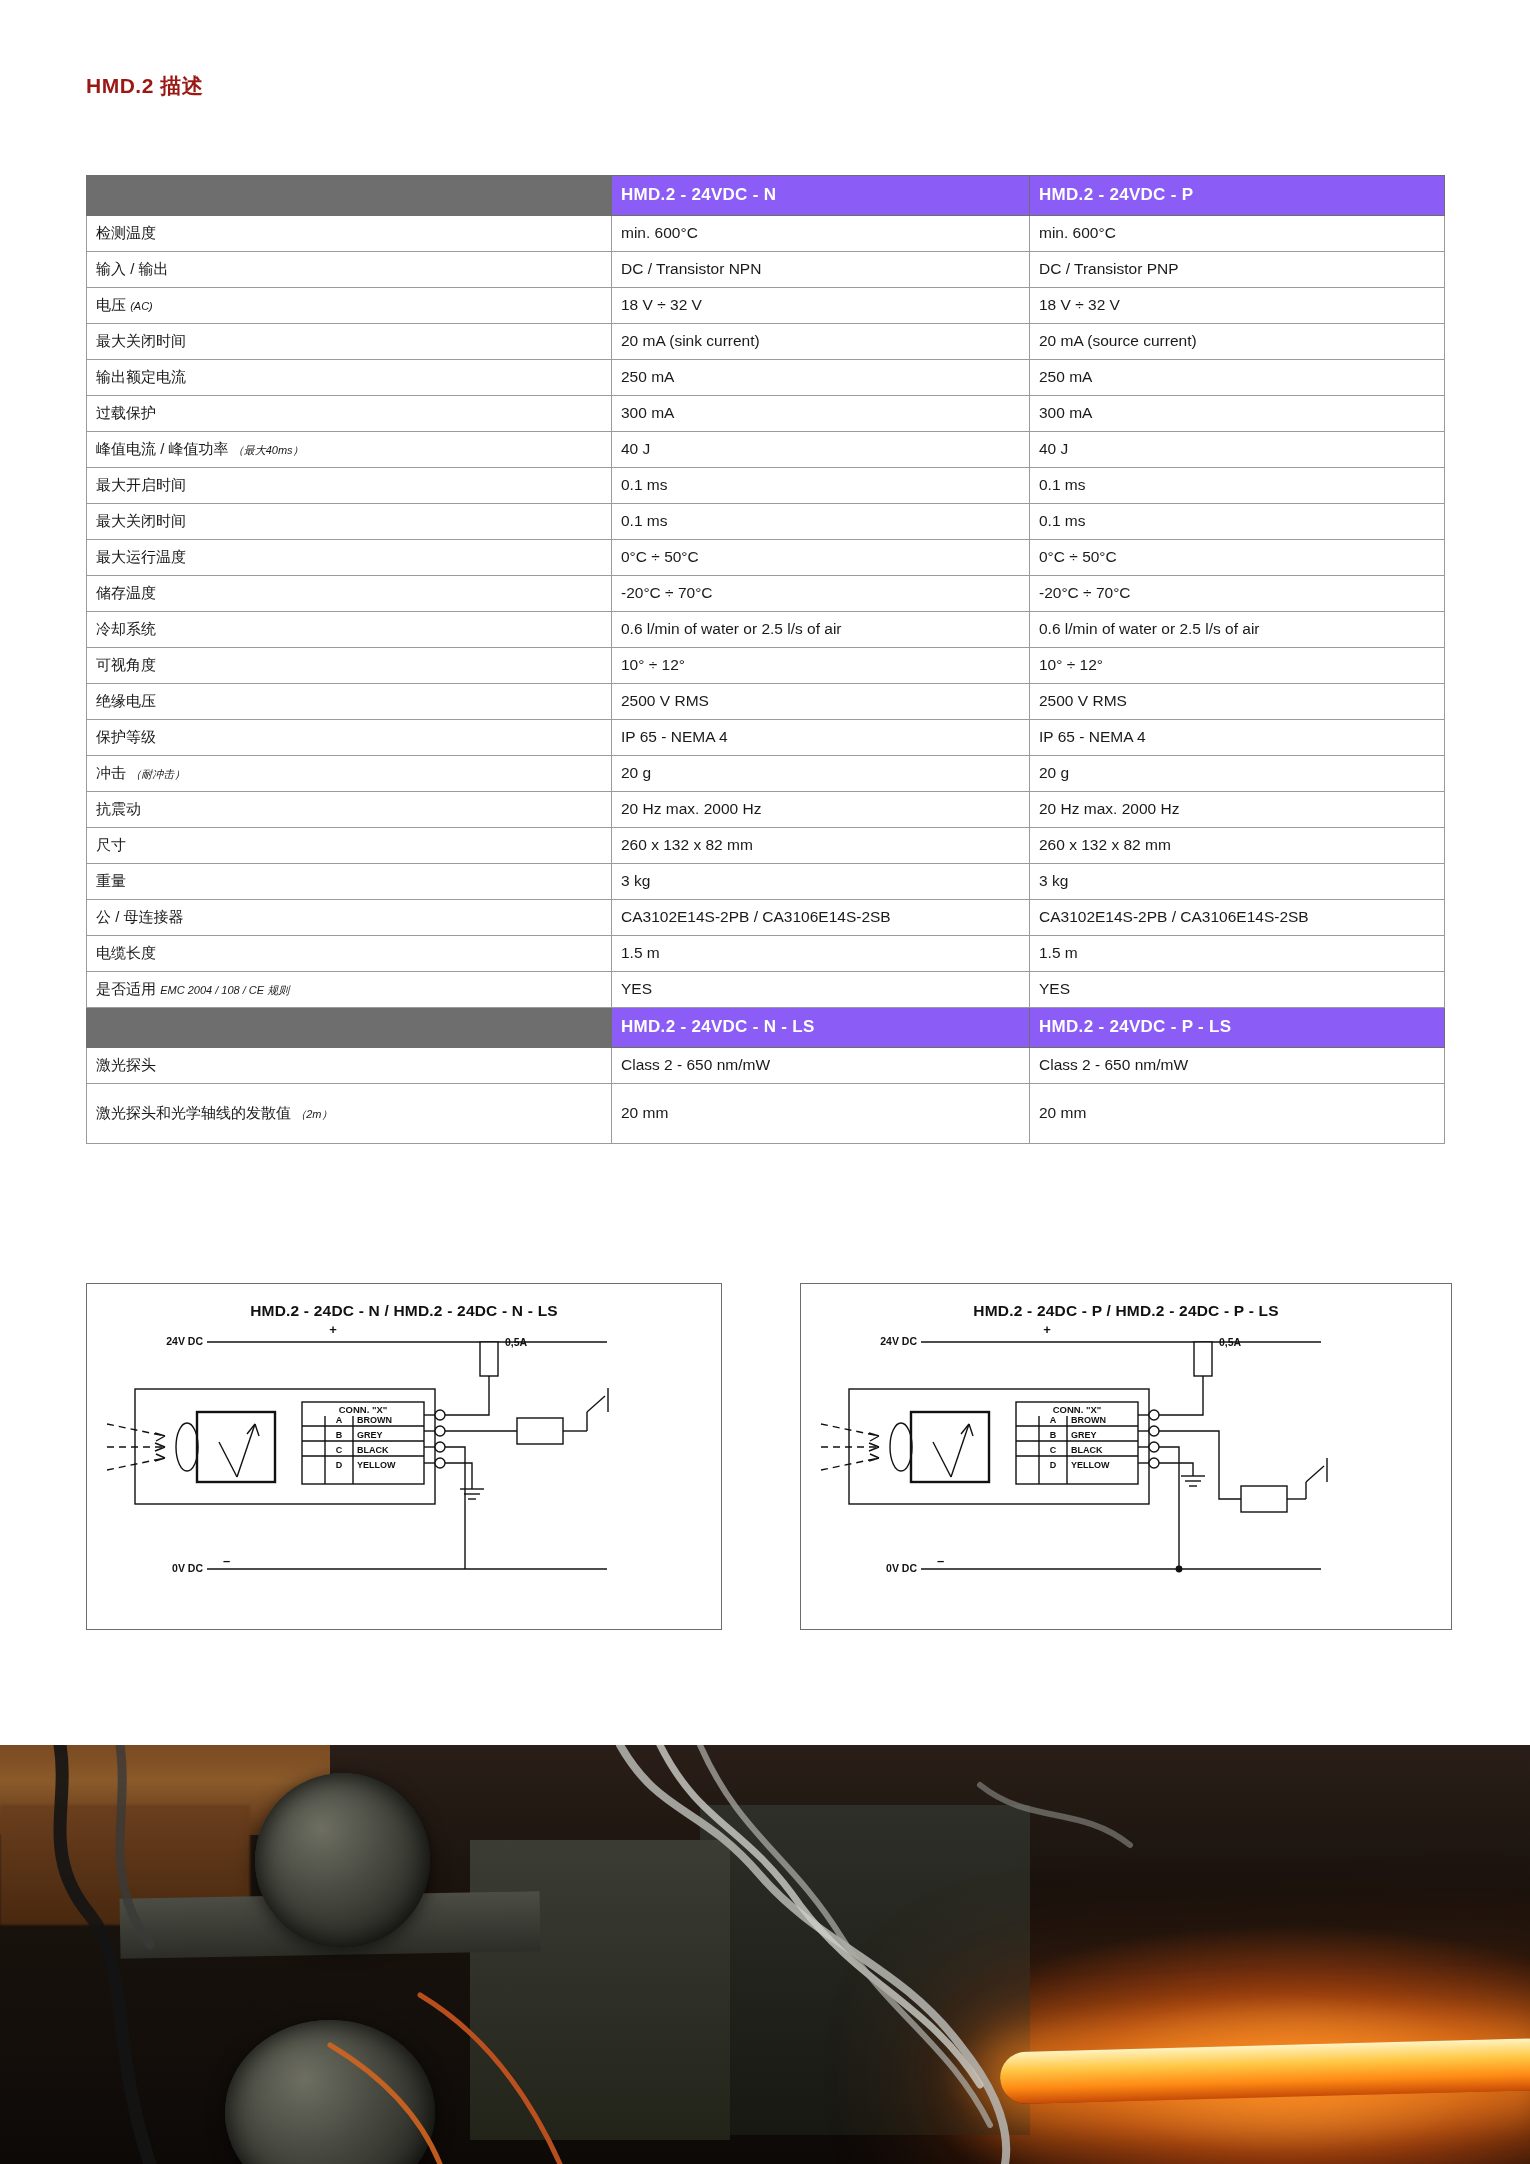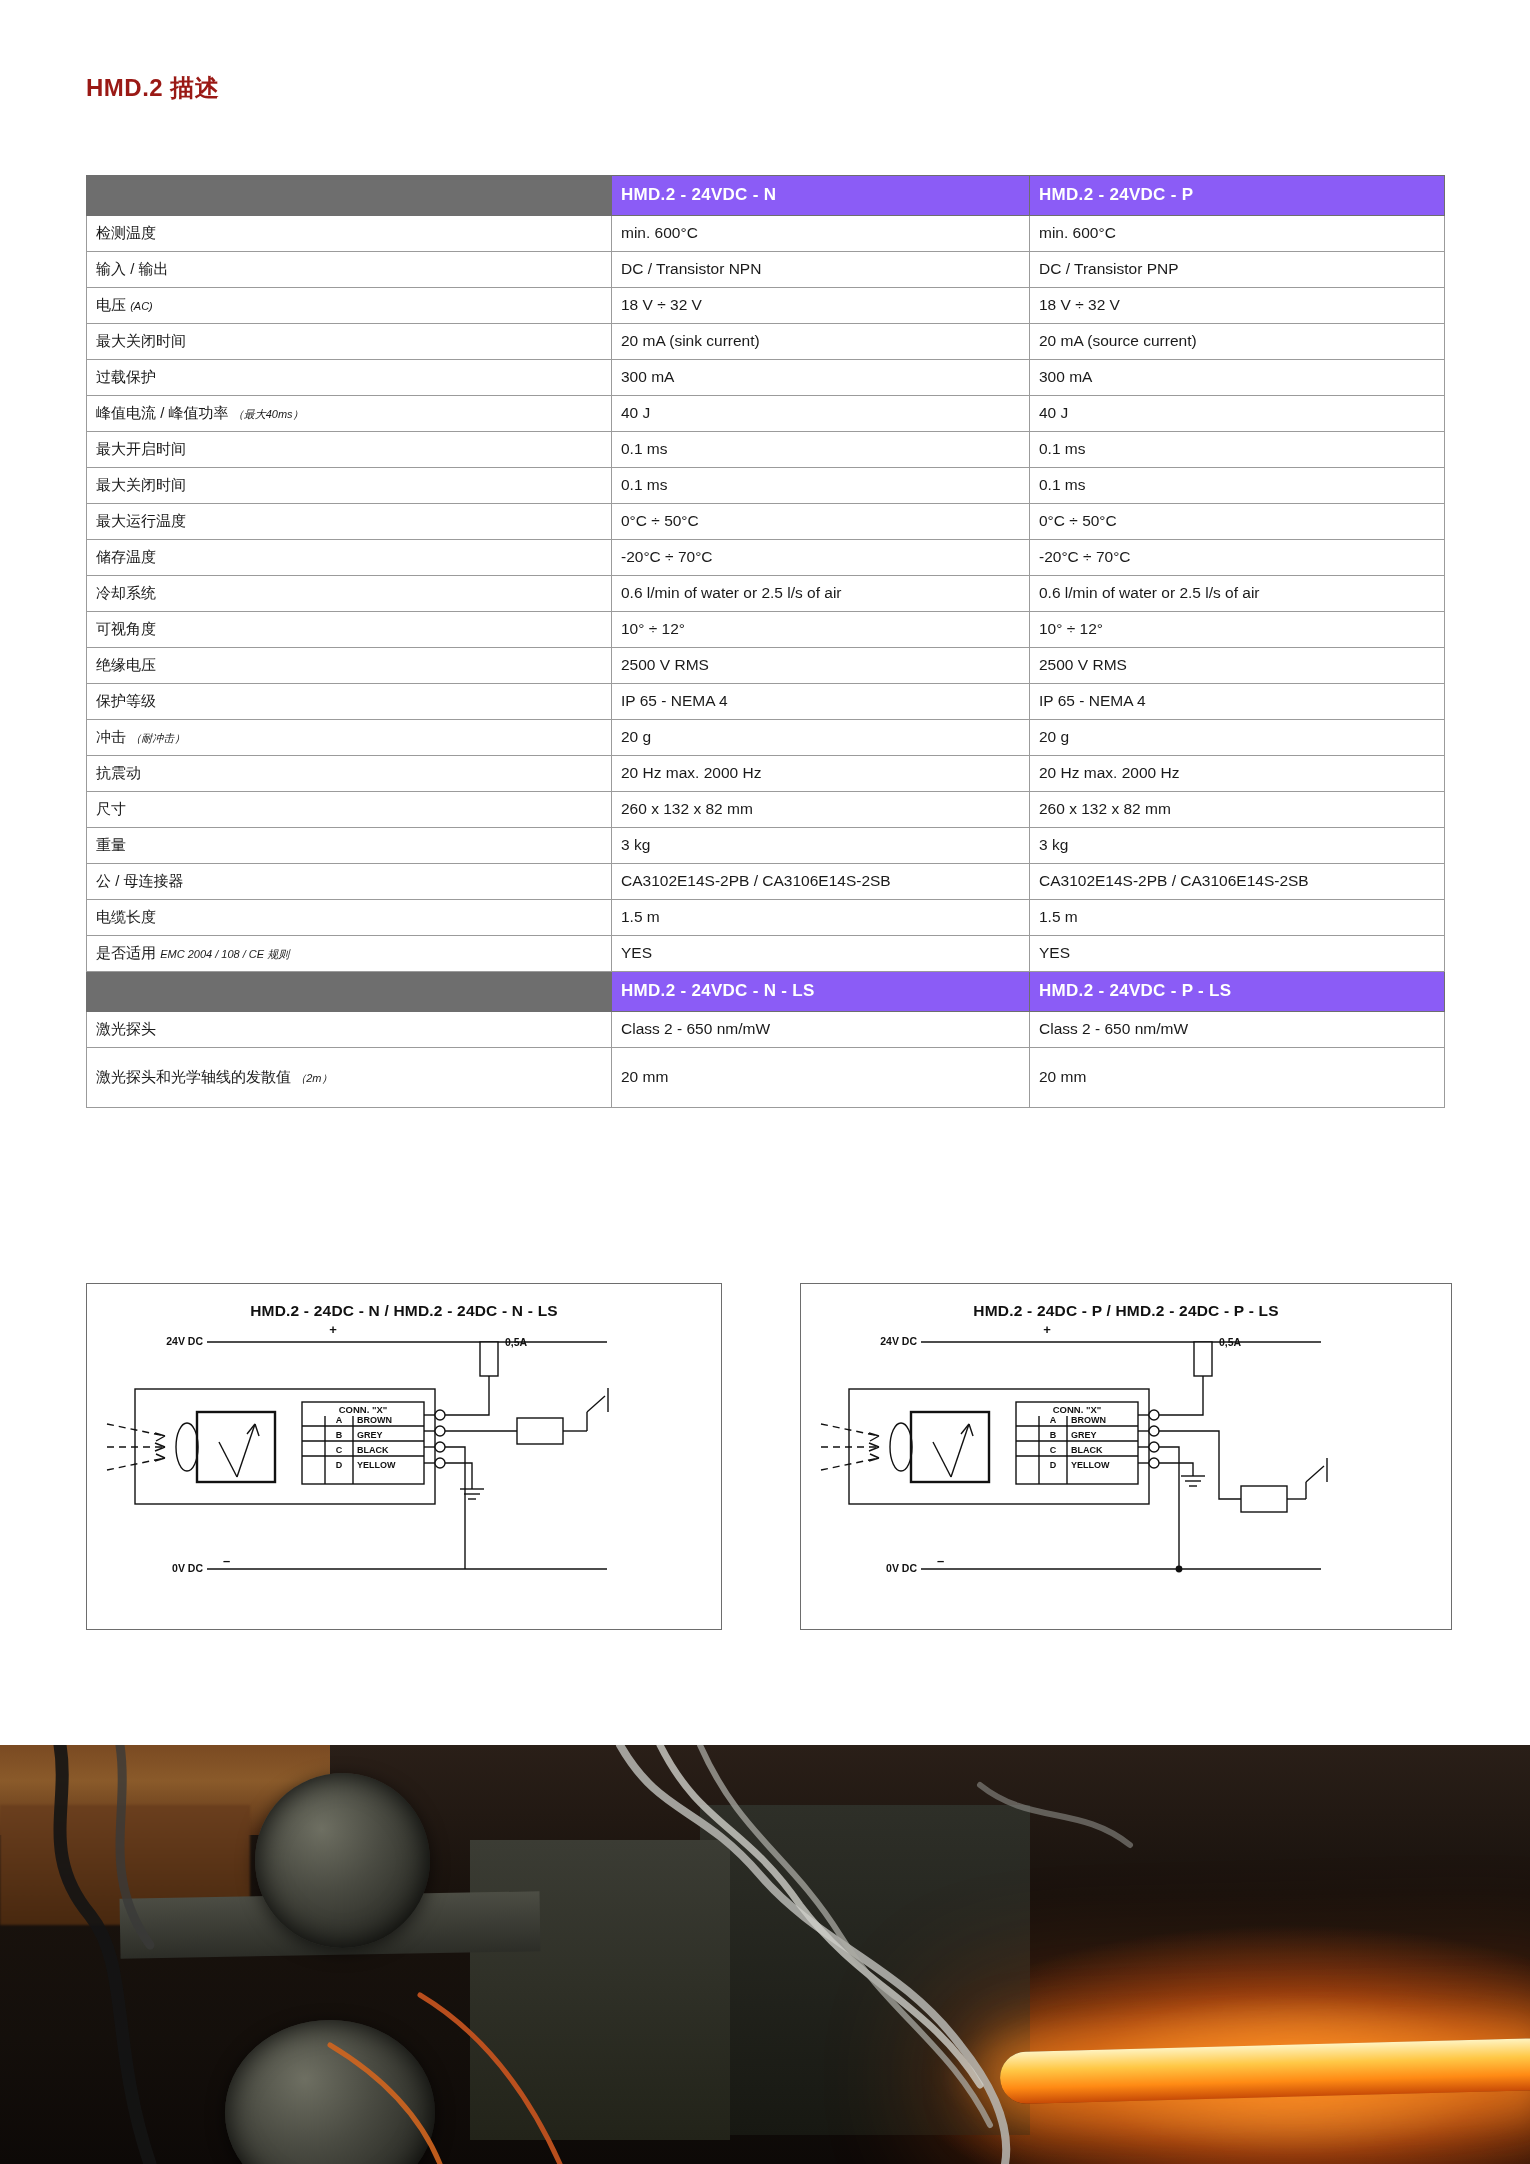--- a/index.html
+++ b/index.html
@@ -14,21 +14,21 @@
     font-family: "Liberation Sans", sans-serif;
     color: #1a1a1a;
     overflow: hidden;
   }
 
   
   .page-title {
     position: absolute;
     left: 86px;
     top: 72px;
-    font-size: 24px;
+    font-size: 21px;
     font-weight: bold;
     letter-spacing: 0.5px;
     color: #9a1915;
     white-space: nowrap;
   }
   .page-title .cn {
     color: #9a1915;
     font-weight: bold;
   }
 
@@ -196,20 +196,25 @@
       </tr>
       <tr class="">
         <td class="label">电压 <span class="small">(AC)</span></td>
         <td class="val">18 V ÷ 32 V</td>
         <td class="val">18 V ÷ 32 V</td>
       </tr>
       <tr class="">
         <td class="label">最大关闭时间</td>
         <td class="val">20 mA (sink current)</td>
         <td class="val">20 mA (source current)</td>
+      </tr>
+      <tr class="">
+        <td class="label">输出额定电流</td>
+        <td class="val">250 mA</td>
+        <td class="val">250 mA</td>
       </tr>
       <tr class="">
         <td class="label">过载保护</td>
         <td class="val">300 mA</td>
         <td class="val">300 mA</td>
       </tr>
       <tr class="">
         <td class="label">峰值电流 / 峰值功率 <span class="small">（最大40ms）</span></td>
         <td class="val">40 J</td>
         <td class="val">40 J</td>

